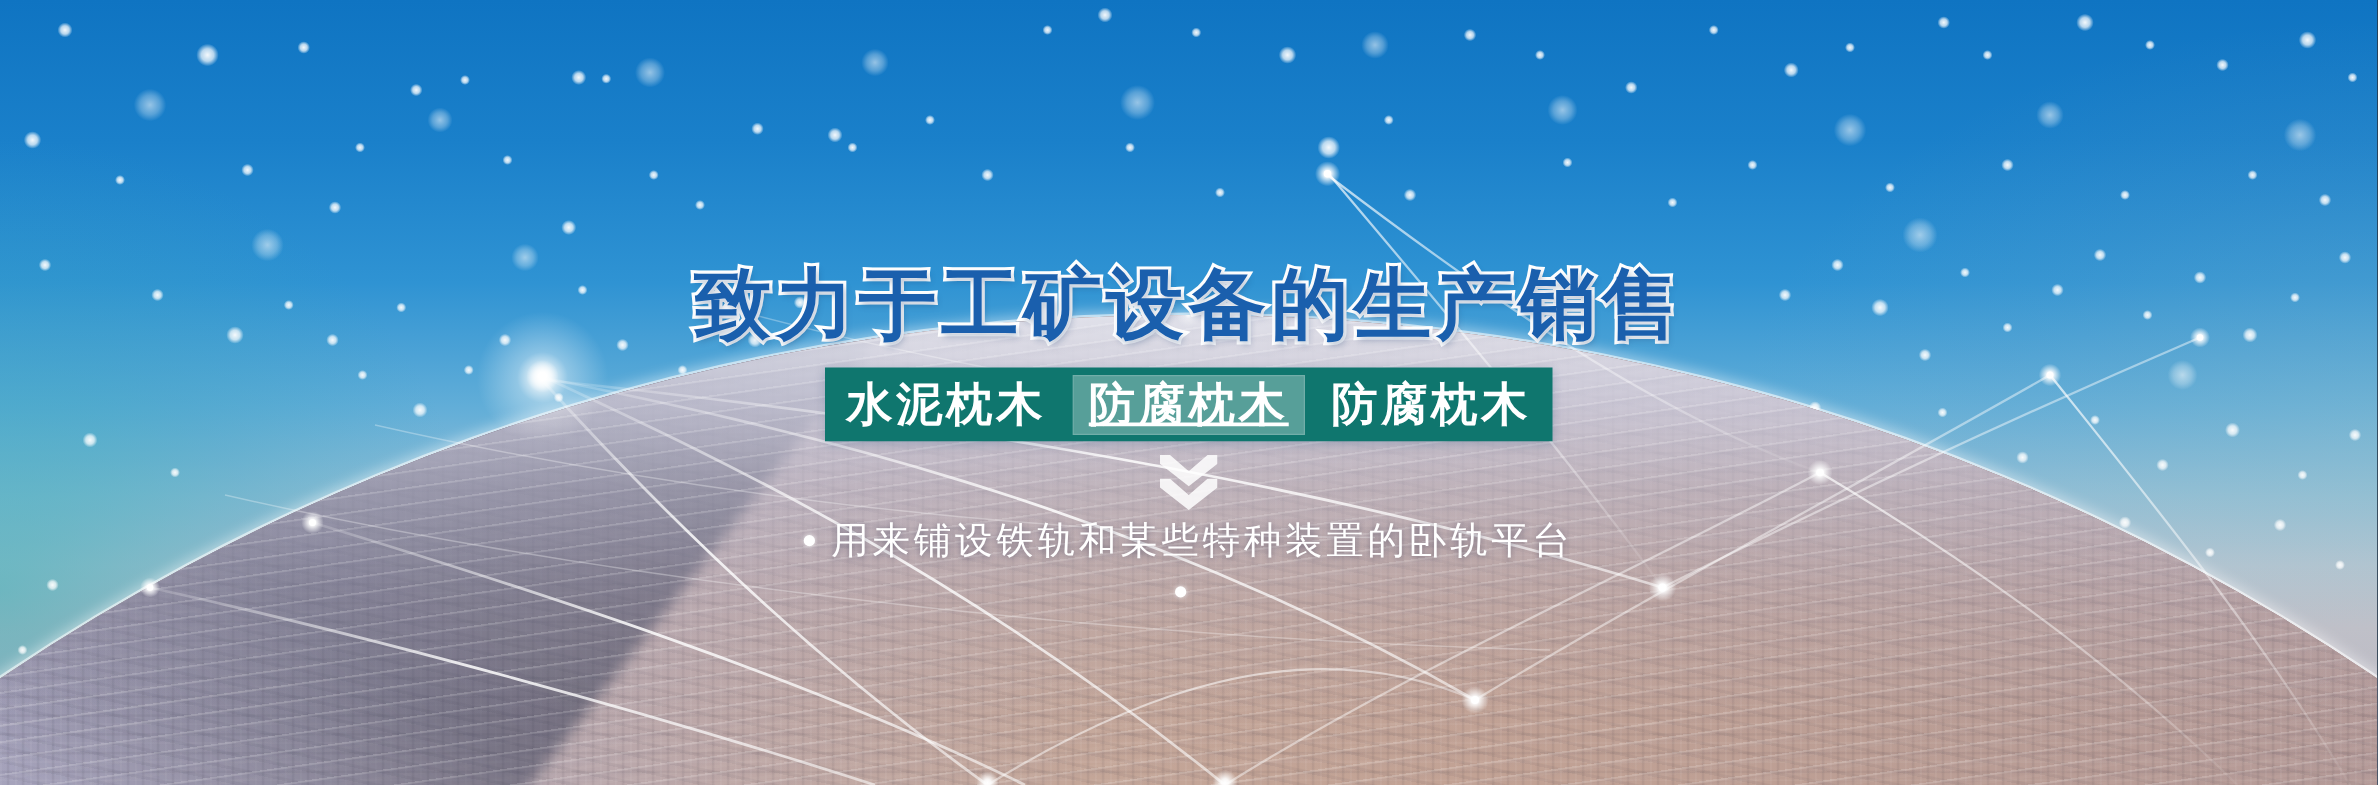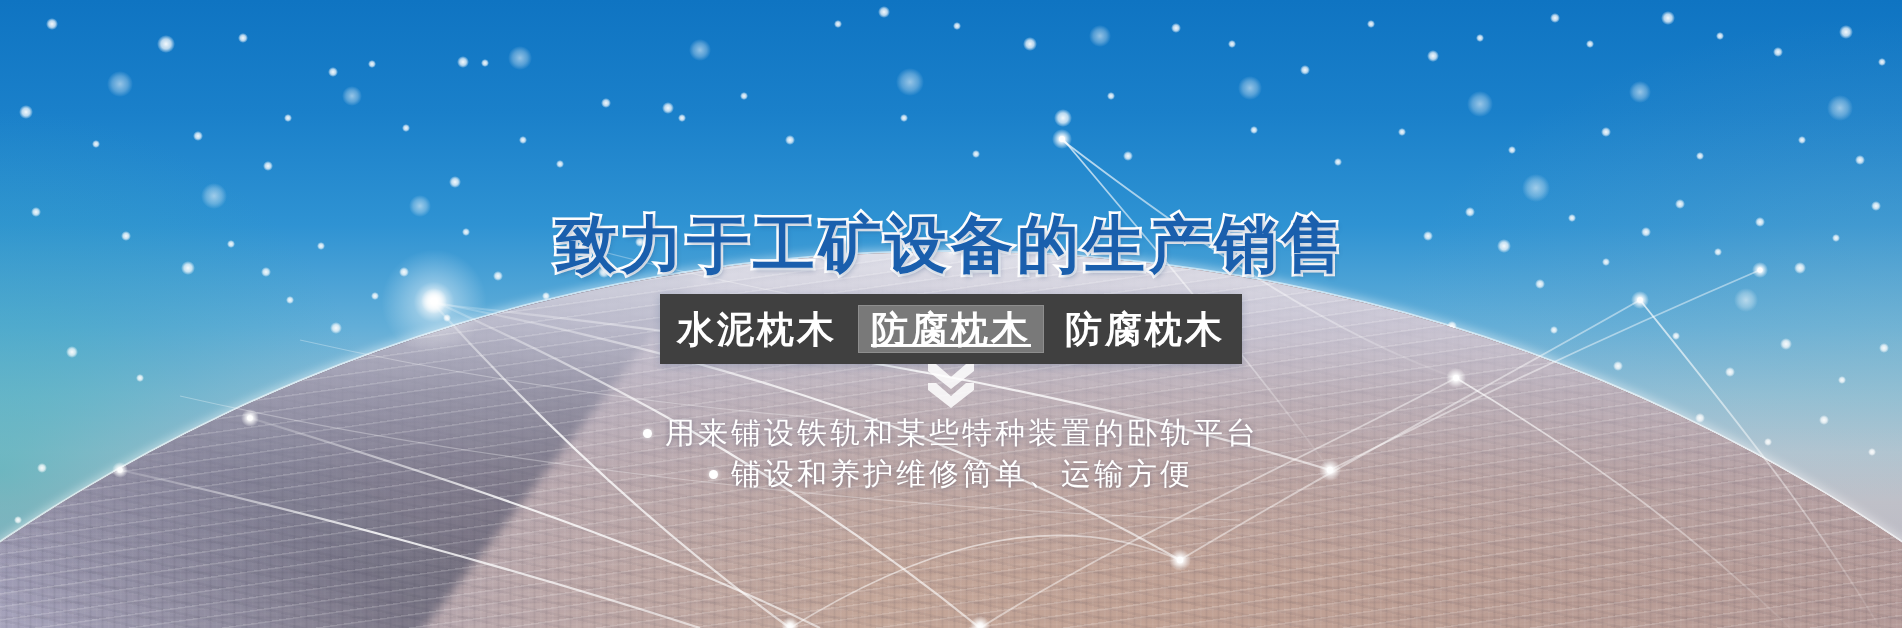--- a/index.html
+++ b/index.html
@@ -270,22 +270,22 @@
     text-shadow:
       0 0 1px rgba(255,255,255,0.9),
       2px 3px 5px rgba(30,60,110,0.28);
   }
 
   .subtitle-bar {
     position:absolute;
     top: 294px;
     left: 50%;
     transform: translateX(-50%);
-    height: 70px;
-    background: #404040;
+    height: 59px;
+    background: #0f766e;
     display:flex;
     align-items:center;
     box-shadow: 0 2px 8px rgba(20,60,110,0.22);
   }
   .sb-item {
     font-size: 37px;
     font-weight: bold;
     letter-spacing: 3px;
     color: #ffffff;
     line-height: 1;
@@ -586,18 +586,18 @@
           <polygon points="0,19 8,19 23,32 38,19 46,19 46,26 23,44 0,26"></polygon>
         </g>
       </svg>
     </div>
 
     <div class="bullets">
       <div class="bullet">
         <span class="dot"></span><span>用来铺设铁轨和某些特种装置的卧轨平台</span>
       </div>
       <div class="bullet">
-        <span class="dot"></span><span>铺设和养护维修简单、运输方便</span>
+        <span class="dot"></span>
       </div>
     </div>
 
   </div>
 </div>
 
 </body></html>

